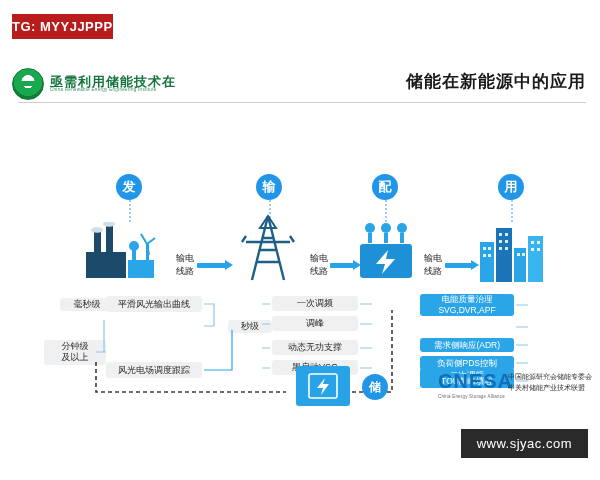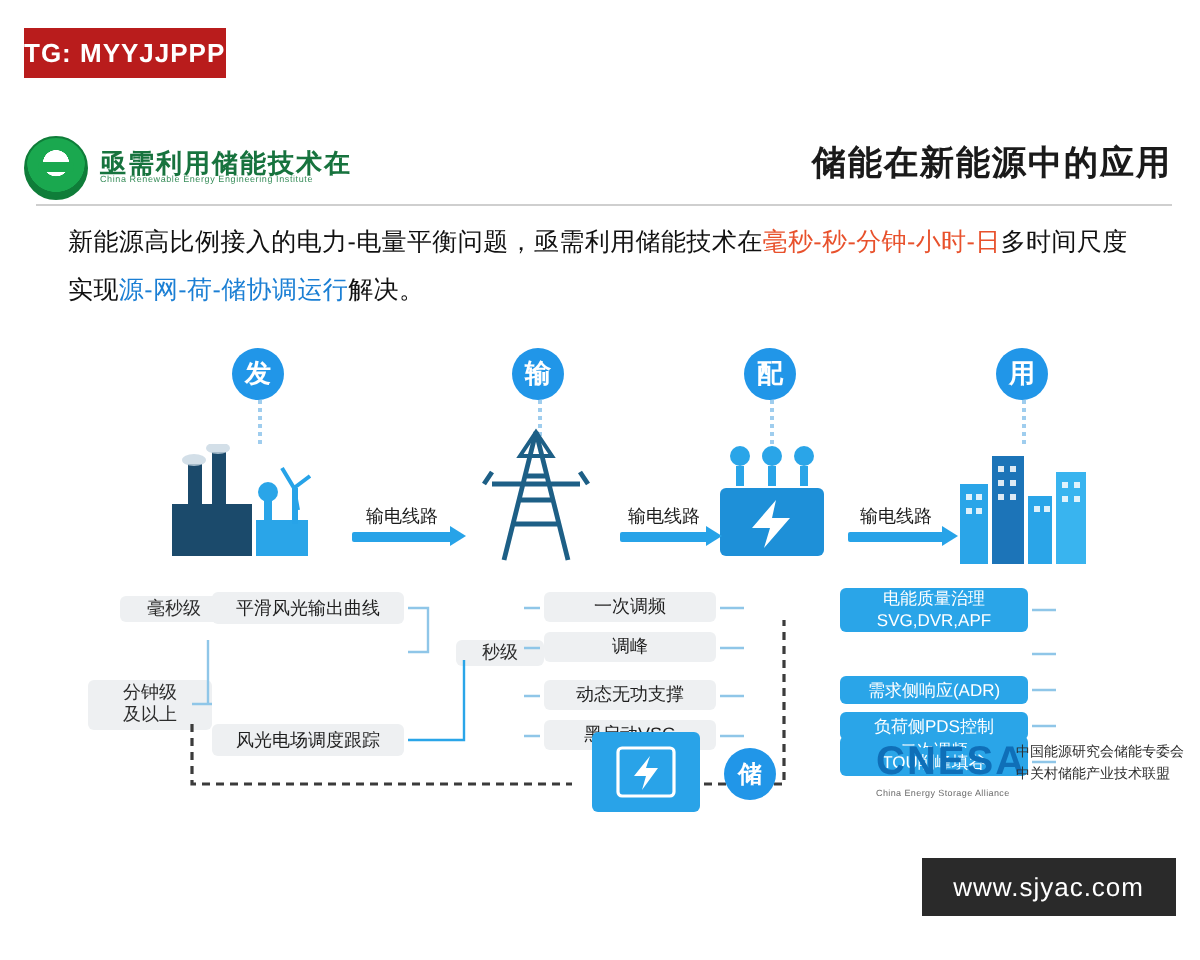--- a/index.html
+++ b/index.html
@@ -88,21 +88,21 @@
     position:absolute;left:232px;top:150px;width:72px;height:72px;
   }
   .sub{
     position:absolute;left:358px;top:158px;width:56px;height:62px;
   }
   .city{
     position:absolute;left:478px;top:158px;width:68px;height:62px;
   }
   
   .tl{
-    position:absolute;height:26px;display:flex;flex-direction:column;align-items:center;
+    position:absolute;height:26px;display:flex;flex-direction:row;align-items:center;
   }
   .tl .cap{font-size:9px;color:#1b1b1b;margin-bottom:1px;}
   .tl .bar{
     height:5px;background:#27a3e8;width:100%;position:relative;border-radius:1px;
   }
   .tl .bar:after{
     content:"";position:absolute;right:-7px;top:-3px;
     border-left:8px solid #27a3e8;border-top:5.5px solid transparent;border-bottom:5.5px solid transparent;
   }
   .tl.t1{left:176px;top:190px;width:50px;}
@@ -162,23 +162,20 @@
       <div class="mark"></div>
       <div class="cn">
         <span>亟需利用储能技术在</span>
         <span class="en">China Renewable Energy Engineering Institute</span>
       </div>
     </div>
     <div class="hdr-title">储能在新能源中的应用</div>
     <div class="hdr-rule"></div>
   </div>
 
-  <div class="lede">
-    <span>新能源高比例接入的电力-电量平衡问题，亟需利用储能技术在</span><span class="hl">毫秒-秒-分钟-小时-日</span><span>多时间尺度实现</span><span class="blue">源-网-荷-储协调运行</span><span>解决。</span>
-  </div>
 
   <div class="stage s1">发</div>
   <div class="stage s2">输</div>
   <div class="stage s3">配</div>
   <div class="stage s4">用</div>
   <div class="dash-v d1"></div>
   <div class="dash-v d2"></div>
   <div class="dash-v d3"></div>
   <div class="dash-v d4"></div>
 

